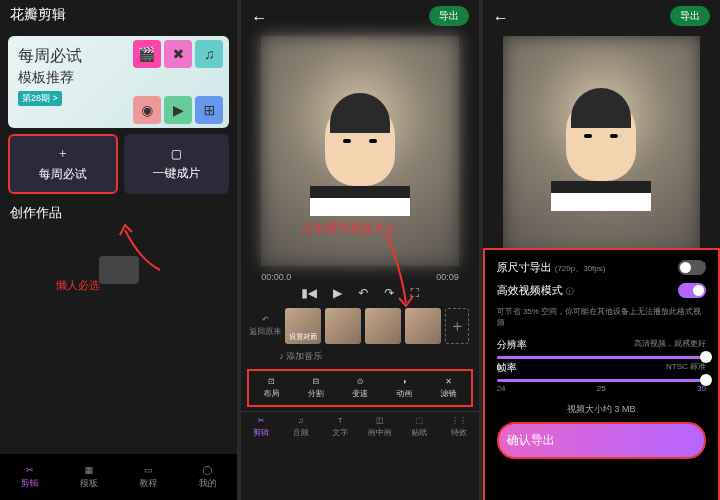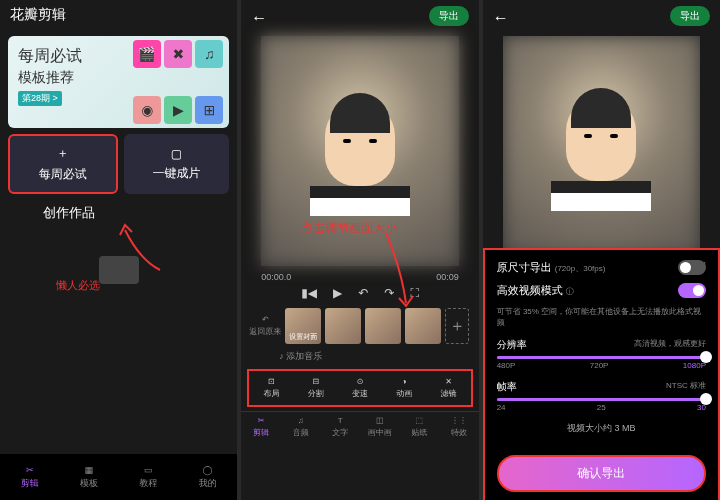--- a/index.html
+++ b/index.html
@@ -9,21 +9,21 @@
   
   .s1-title { font-size: 14px; padding: 6px 10px; }
   .s1-banner { margin: 6px 8px; height: 92px; background: linear-gradient(135deg, #e8f4f4, #d0e8e8); border-radius: 6px; padding: 10px; position: relative; color: #333; }
   .s1-banner-sub { font-size: 14px; margin-top: 2px; }
   .s1-banner-badge { display: inline-block; background: #2aa; color: #fff; font-size: 9px; padding: 1px 4px; border-radius: 2px; margin-top: 4px; }
   .s1-banner-icons { position: absolute; right: 6px; top: 4px; display: flex; gap: 3px; }
   .ico-box { width: 28px; height: 28px; border-radius: 4px; display: flex; align-items: center; justify-content: center; font-size: 14px; }
   .s1-actions { display: flex; gap: 6px; padding: 0 8px; }
   .s1-action { flex: 1; background: #2a2a3a; border-radius: 6px; height: 60px; display: flex; flex-direction: column; align-items: center; justify-content: center; font-size: 12px; gap: 4px; }
   .s1-action.highlight { border: 2px solid #e33; }
-  .s1-section { padding: 10px 10px 4px; font-size: 13px; margin-left: 33px; }
+  .s1-section { padding: 10px 10px 4px; font-size: 13px; }
   .s1-empty { text-align: center; margin-top: 30px; color: #888; font-size: 11px; }
   .s1-empty-icon { width: 40px; height: 28px; background: #444; margin: 0 auto 8px; border-radius: 4px; }
   .s1-anno { color: #e33; font-size: 11px; position: absolute; left: 56px; top: 278px; }
   .s1-arrow { position: absolute; width: 60px; height: 60px; left: 110px; top: 220px; }
   .s1-tabbar { position: absolute; bottom: 0; left: 0; right: 0; height: 46px; background: #000; display: flex; }
   .s1-tab { flex: 1; display: flex; flex-direction: column; align-items: center; justify-content: center; font-size: 9px; color: #888; gap: 2px; }
   .s1-tab.active { color: #b566ff; }
 
   
   .s2-header { display: flex; justify-content: space-between; align-items: center; padding: 6px 10px; }
@@ -64,22 +64,22 @@
   .s3-toggle.on .s3-knob { right: 2px; }
   .s3-toggle.off .s3-knob { left: 2px; }
   .s3-note { font-size: 8px; color: #888; margin-bottom: 10px; }
   .s3-slider-label { display: flex; justify-content: space-between; font-size: 10px; margin-bottom: 4px; }
   .s3-slider-sub { color: #888; font-size: 8px; }
   .s3-slider { height: 3px; background: #444; border-radius: 2px; position: relative; margin-bottom: 2px; }
   .s3-slider-fill { position: absolute; left: 0; height: 100%; background: #b566ff; border-radius: 2px; }
   .s3-slider-thumb { position: absolute; width: 12px; height: 12px; background: #fff; border-radius: 50%; top: -5px; transform: translateX(-50%); }
   .s3-ticks { display: flex; justify-content: space-between; font-size: 8px; color: #888; margin-bottom: 10px; }
   .s3-ticks .active { color: #b566ff; }
-  .s3-size { text-align: center; font-size: 9px; color: #aaa; margin-bottom: 20px; }
-  .s3-confirm { background: linear-gradient(90deg, #e566cc, #b566ff); color: #fff; font-size: 12px; text-align: center; padding: 8px; border-radius: 18px; border: 2px solid #e33; }
+  .s3-size { text-align: center; font-size: 9px; color: #aaa; margin-bottom: 6px; }
+  .s3-confirm { background: linear-gradient(90deg, #e566cc, #b566ff); color: #fff; font-size: 12px; text-align: left; padding: 8px; border-radius: 18px; border: 2px solid #e33; }
   .s3-help { position: absolute; right: 10px; top: 4px; color: #888; font-size: 12px; }
 </style>
 </head>
 <body>
 
 <div class="screen">
   <div class="s1-title">花瓣剪辑</div>
   <div class="s1-banner">
     <div>每周必试</div>
     <div class="s1-banner-sub">模板推荐</div>
@@ -263,25 +263,20 @@
     <div class="s3-note">可节省 35% 空间，你可能在其他设备上无法播放此格式视频</div>
 
     <div class="s3-slider-label">
       <span>分辨率</span>
       <span class="s3-slider-sub">高清视频，观感更好</span>
     </div>
     <div class="s3-slider">
       <div class="s3-slider-fill" style="width:100%"></div>
       <div class="s3-slider-thumb" style="left:100%"></div>
     </div>
-    <div class="s3-ticks">
-      <span>480P</span>
-      <span>720P</span>
-      <span class="active">1080P</span>
-    </div>
 
     <div class="s3-slider-label">
       <span>帧率</span>
       <span class="s3-slider-sub">NTSC 标准</span>
     </div>
     <div class="s3-slider">
       <div class="s3-slider-fill" style="width:100%"></div>
       <div class="s3-slider-thumb" style="left:100%"></div>
     </div>
     <div class="s3-ticks">

